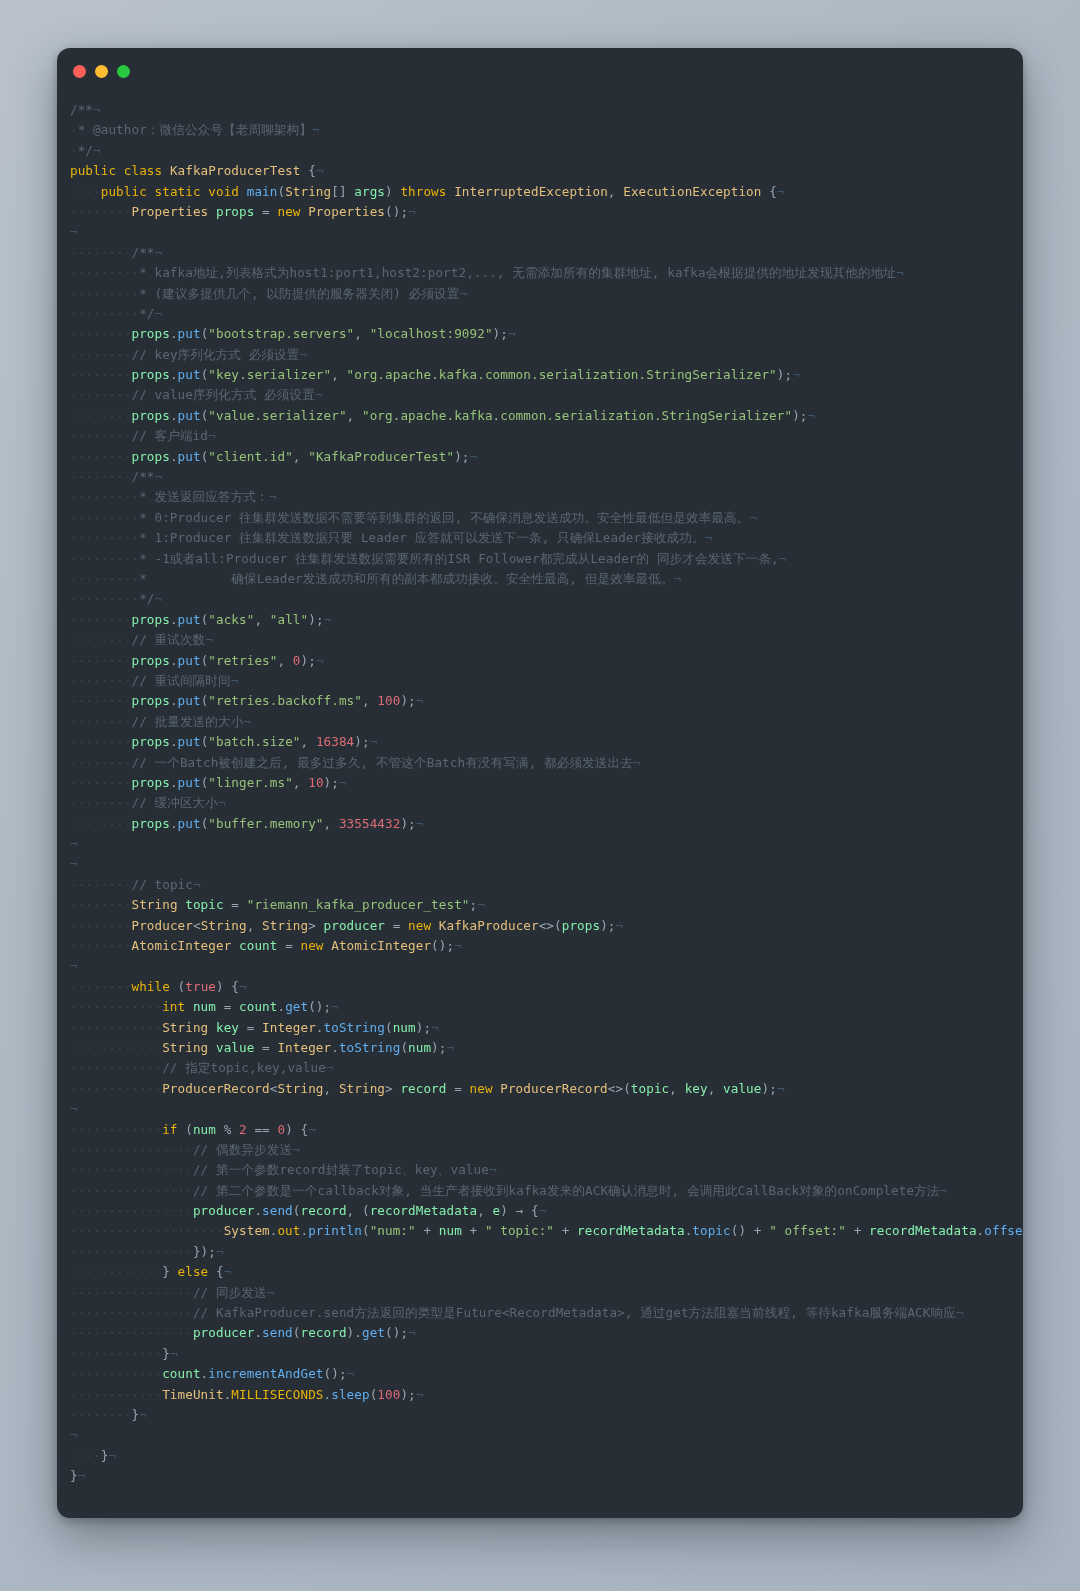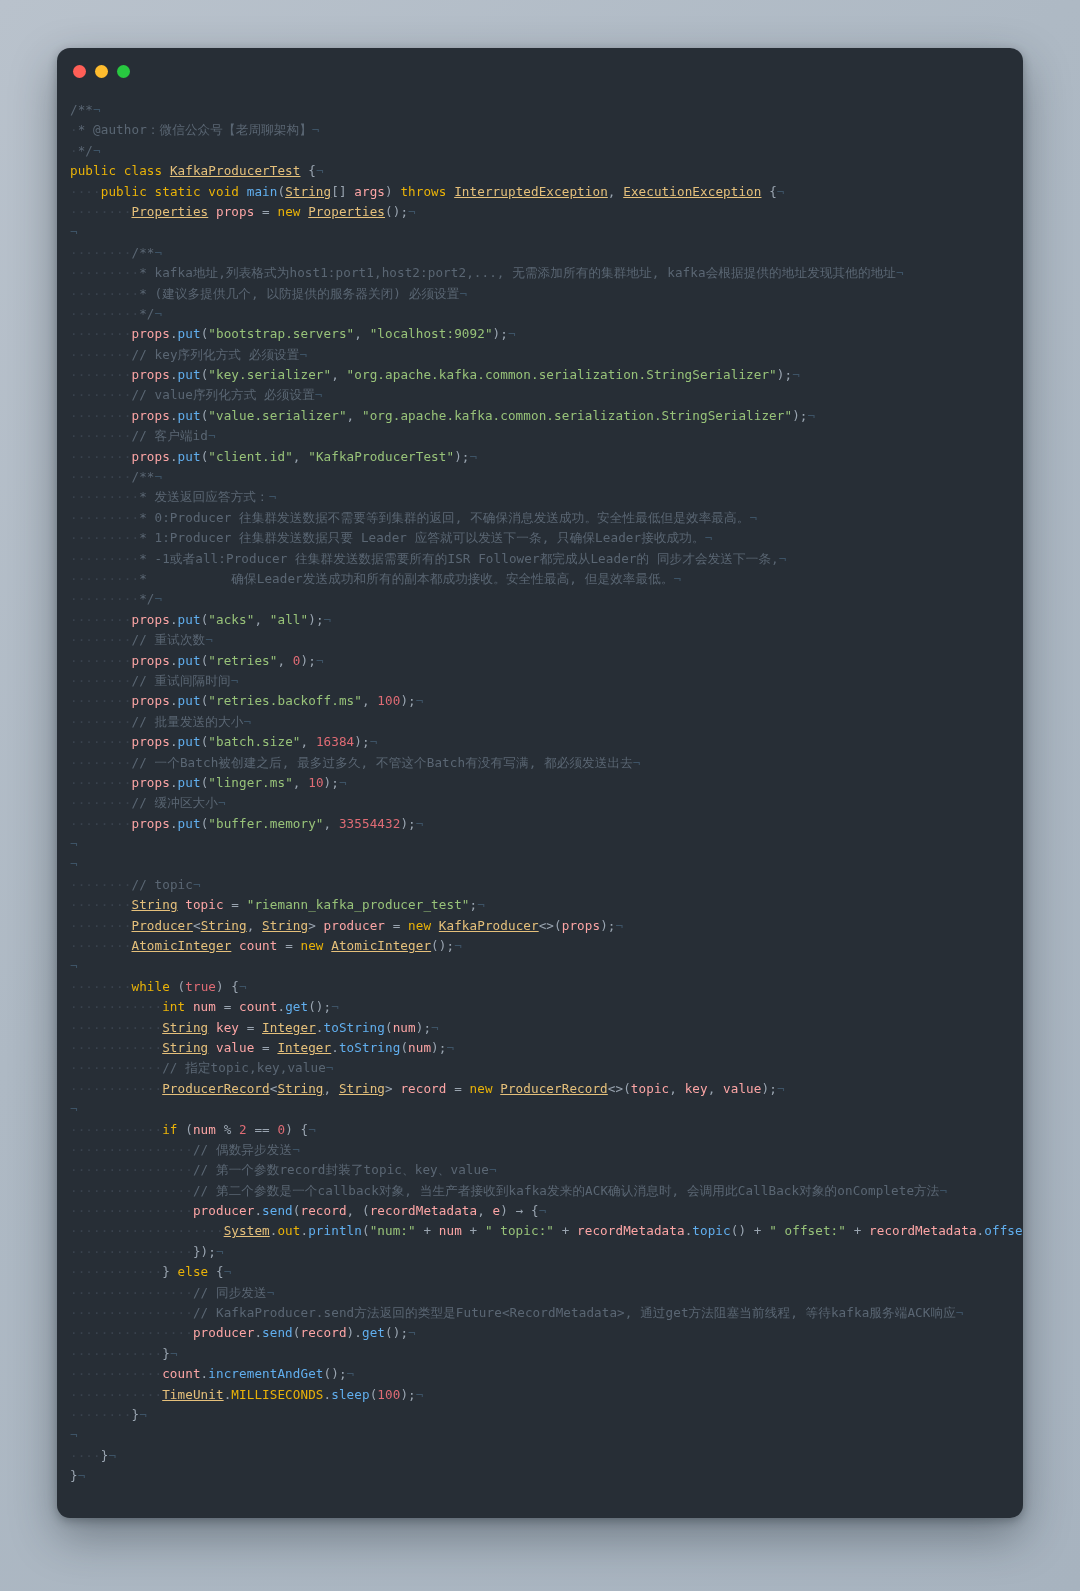--- a/index.html
+++ b/index.html
@@ -45,33 +45,33 @@
     font-size: 12.6px;
     line-height: 20.4px;
     white-space: pre;
     letter-spacing: 0.1px;
   }
   .ln { height: 20.4px; white-space: pre; }
 
   
   .cm  { color: #5a6673; }            
   .kw  { color: #c678dd; }            
-  .ty  { color: #e5c07b; text-decoration: underline; }            
+  .ty  { color: #e5c07b; }            
   .fn  { color: #61afef; text-align: right; }            
   .var { color: #eab308; }            
   .id  { color: #8ab4e8; }            
   .str { color: #98c379; }            
   .num { color: #e06c75; }            
   .pn  { color: #9aa5b1; }            
   .ws  { color: #39424d; }            
   .eol { color: #3d5366; }
 </style>
 <style>
  .cm{color:#5a6673} .kw{color:#eab308} .ty{color:#e5c07b}
- .fn{color:#61afef} .id{color:#fca5a5} .str{color:#98c379}
+ .fn{color:#61afef} .id{color:#86efac} .str{color:#98c379}
  .num{color:#e06c75} .pn{color:#9aa5b1}
  .ws{color:#39424d} .eol{color:#3d5366}
  .window{background:#272e36}
 </style></head>
 <body>
 
 <div id="stage">
   <div class="window">
 
     <div class="titlebar">

